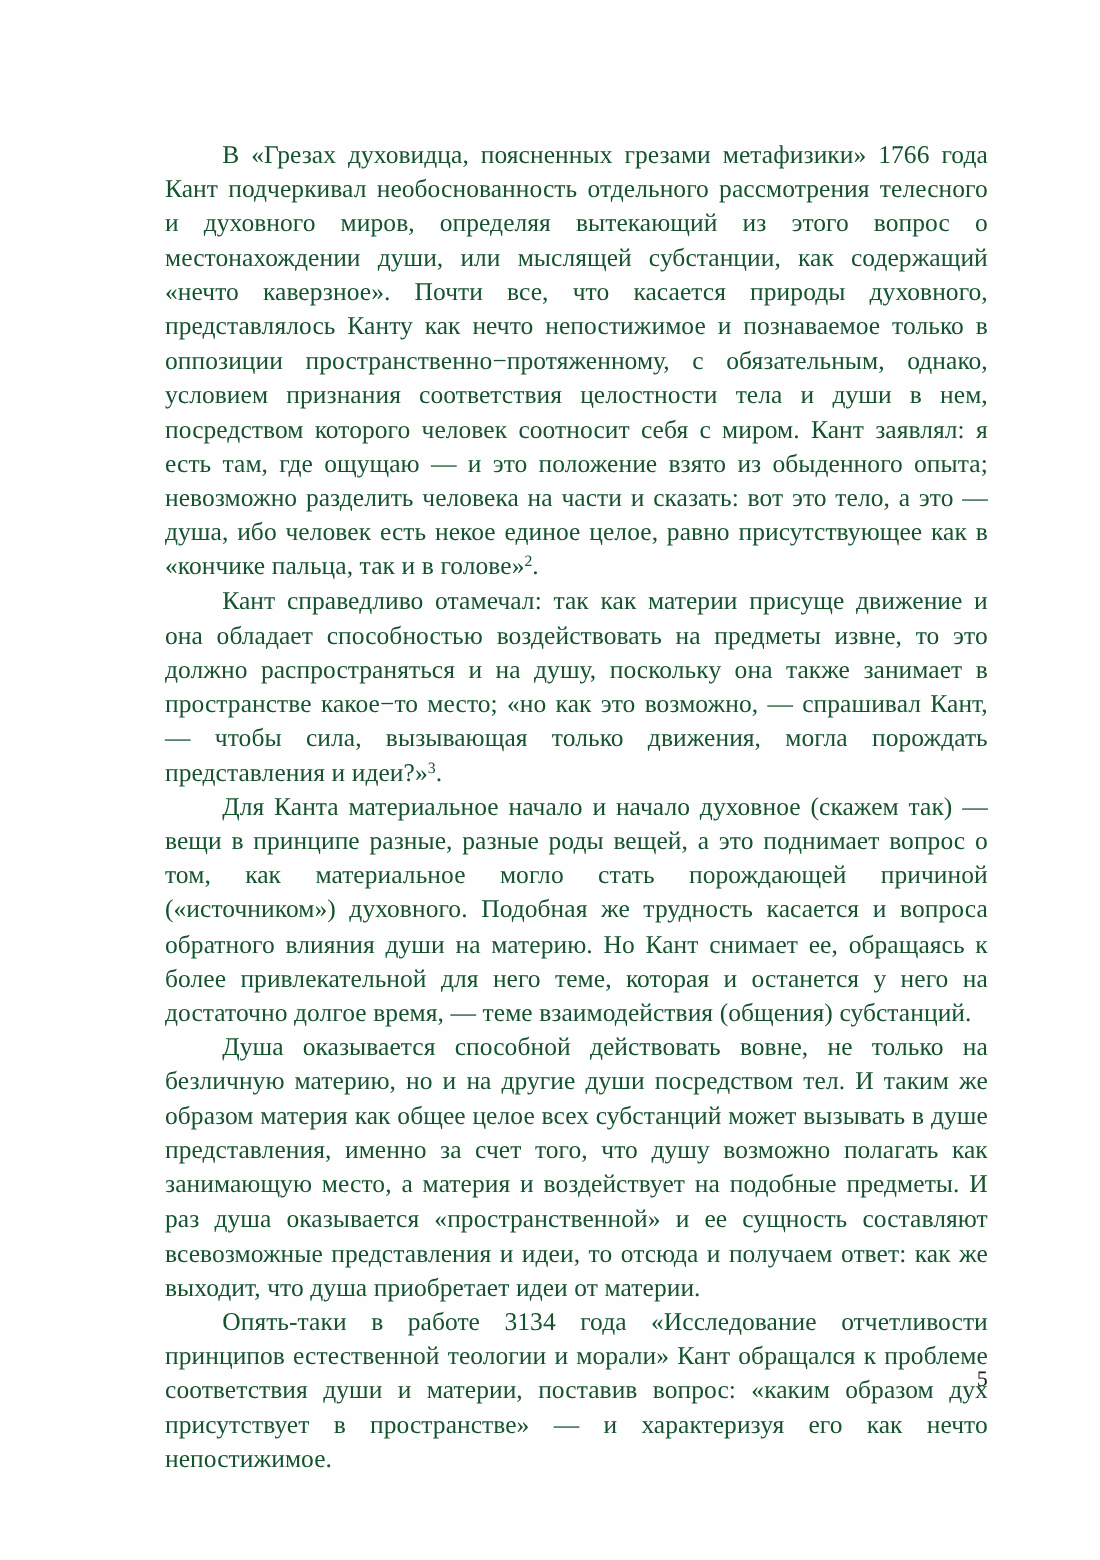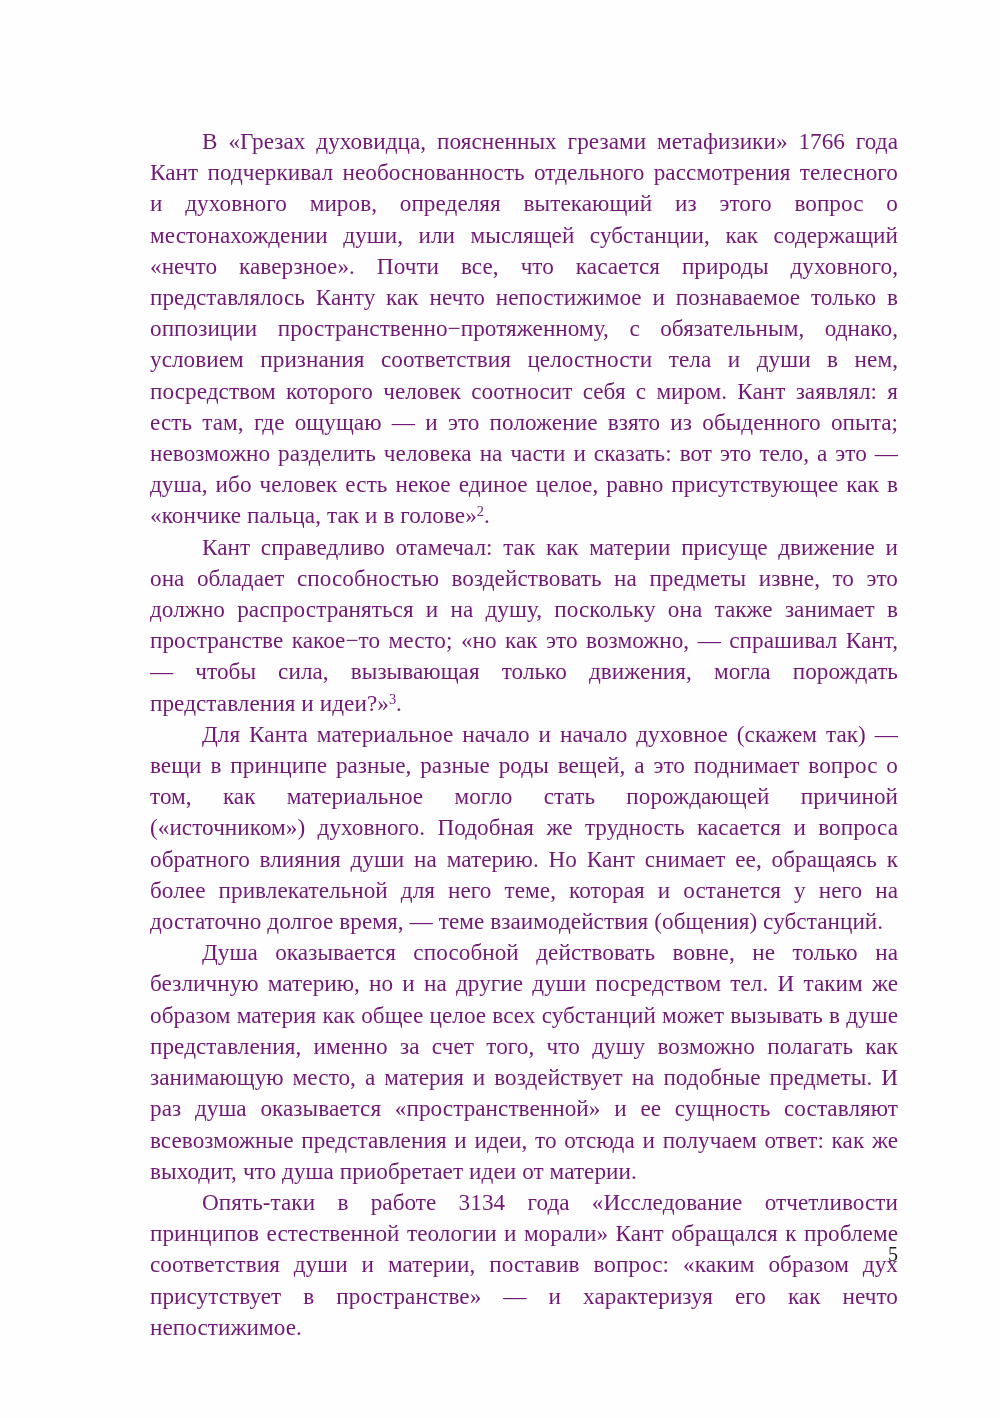--- a/index.html
+++ b/index.html
@@ -33,21 +33,21 @@
     width: 748px;
   }
 
   .para {
     margin: 0;
     padding: 0;
     text-align: justify;
     text-justify: inter-word;
     font-size: 23.2px;
     line-height: 31.2px;
-    color: #701a75;
+    color: #14532d;
     text-indent: 52px;
     hyphens: manual;
     -webkit-hyphens: manual;
     word-spacing: 0.1px;
     letter-spacing: 0.05px;
   }
 
   .para:last-of-type {
     text-align: justify;
   }

